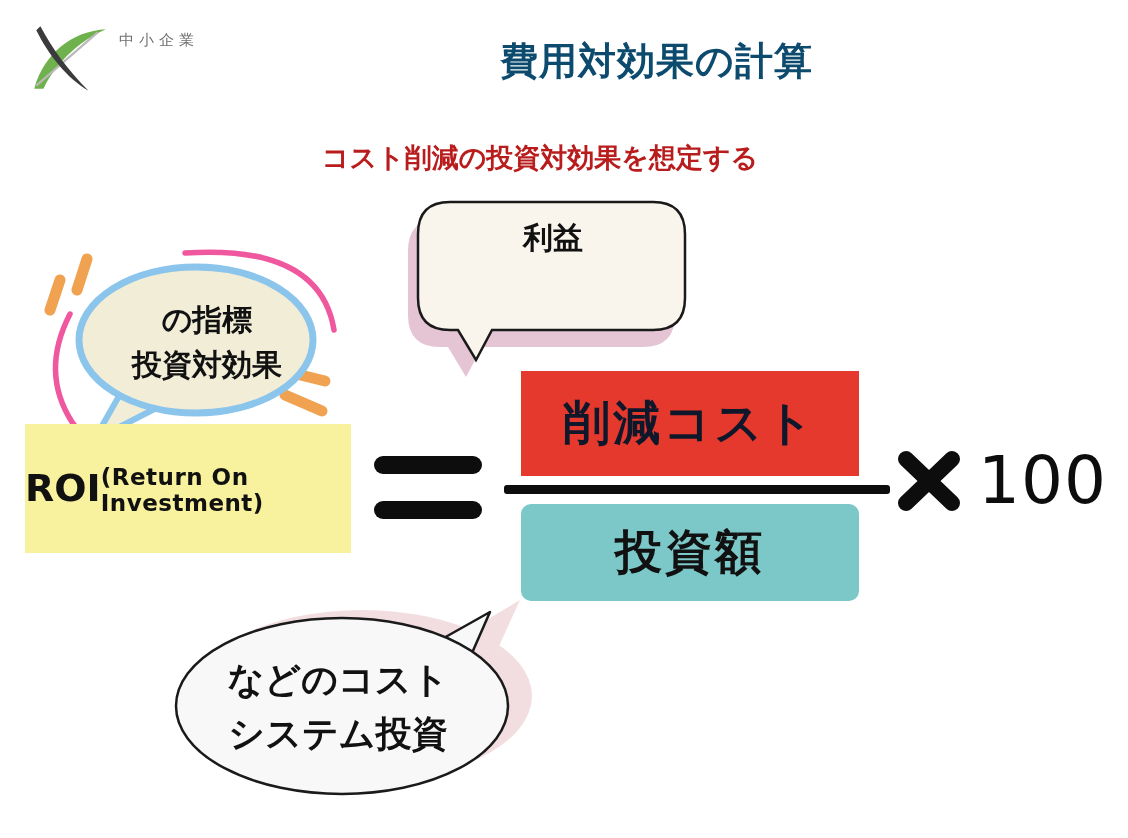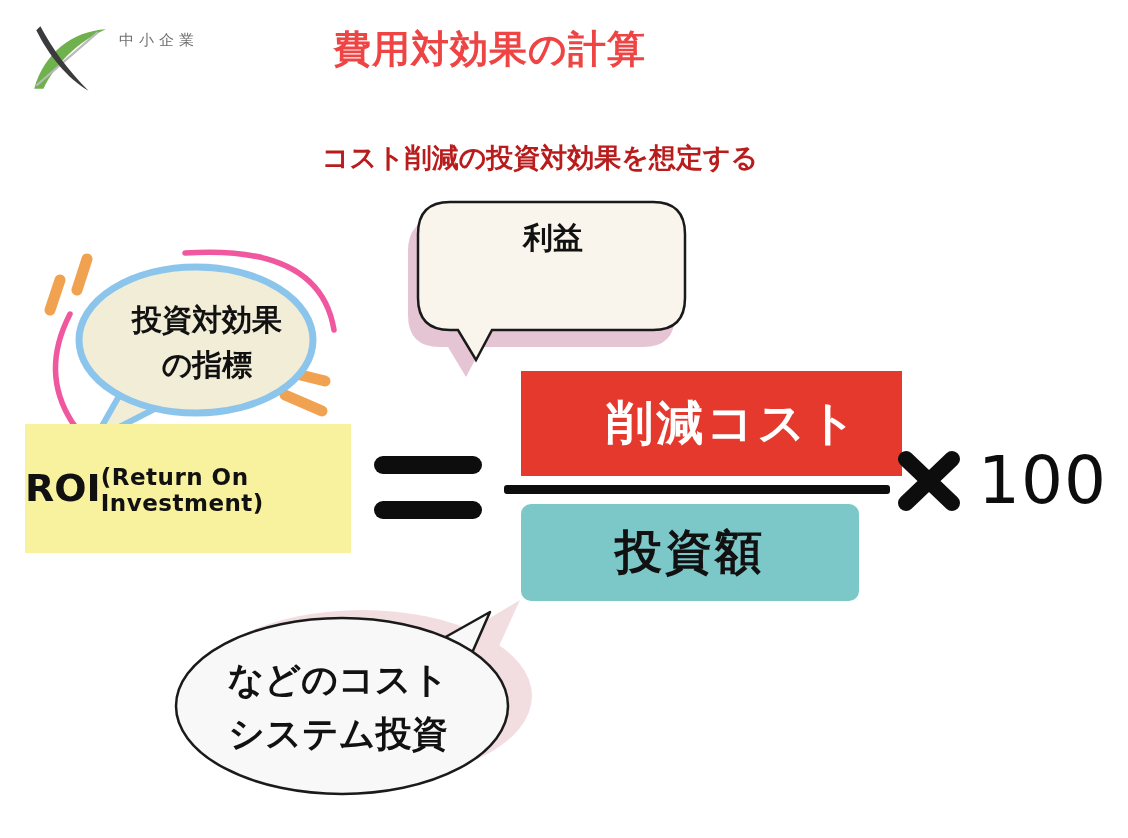--- a/index.html
+++ b/index.html
@@ -10,22 +10,22 @@
   }
   .abs{position:absolute;}
 
   
   .logo-mark{left:24px;top:24px;width:86px;height:70px;}
   .logo-text{left:113px;top:33px;color:#787878;line-height:1;}
   .logo-small{font-size:15px;letter-spacing:5px;margin-left:6px;color:#6f6f6f;}
   .logo-large{font-size:29px;letter-spacing:1px;font-weight:400;margin-top:4px;color:#6f6f6f;}
 
   
-  .title{left:333px;top:24px;width:480px;text-align:left;
-         font-size:38px;font-weight:800;color:#ef4444;letter-spacing:1px;}
+  .title{left:333px;top:36px;width:480px;text-align:right;
+         font-size:38px;font-weight:800;color:#0c4a6e;letter-spacing:1px;}
   .subtitle{left:180px;top:140px;width:720px;text-align:center;
             font-size:27px;font-weight:800;color:#b91c1c;}
 
   
   .bubble-text{ text-align:center;font-weight:800;color:#111;}
   .profit-text{left:428px;top:215px;width:250px;font-size:30px;line-height:1.5;}
   .indicator-text{left:72px;top:297px;width:270px;font-size:30px;line-height:1.5;}
   .cost-text{left:178px;top:653px;width:320px;font-size:36px;line-height:1.5;}
 
   
@@ -33,21 +33,21 @@
            display:flex;flex-direction:row;align-items:center;justify-content:center;}
   .roi-main{font-size:38px;font-weight:700;line-height:1.1;}
   .roi-sub{font-size:23px;font-weight:600;margin-top:2px;letter-spacing:0.5px;}
 
   .equals{left:374px;top:456px;width:108px;}
   .equals .bar{width:108px;height:18px;border-radius:10px;background:#0d0d0d;}
   .equals .bar + .bar{margin-top:27px;}
 
   .num-box{left:521px;top:371px;width:338px;height:105px;background:#e6392e;
            display:flex;align-items:center;justify-content:center;
-           font-size:47px;font-weight:800;letter-spacing:3px;color:#ffffff;padding-left:43px;}
+           font-size:47px;font-weight:800;letter-spacing:3px;color:#0f172a;}
   .fraction-line{left:504px;top:485px;width:386px;height:9px;background:#0d0d0d;border-radius:3px;}
   .den-box{left:521px;top:504px;width:338px;height:97px;background:#7cc8c9;
            display:flex;align-items:center;justify-content:center;
            font-size:47px;font-weight:800;letter-spacing:3px;color:#111;border-radius:10px;}
 
   .multiply-row{left:896px;top:448px;display:flex;align-items:center;gap:16px;}
   .multiplier{font-size:66px;font-weight:500;color:#0d0d0d;letter-spacing:1px;line-height:1;}
 </style>
 </head>
 <body>
@@ -74,22 +74,22 @@
 
 <svg class="abs" style="left:32px;top:242px;" width="348" height="212" viewBox="0 0 348 212" aria-hidden="true">
   <path d="M153,11 Q288,2 302,88" fill="none" stroke="#ef589e" stroke-width="5.5" stroke-linecap="round"></path>
   <path d="M38,72 Q8,130 40,180 Q52,198 78,208" fill="none" stroke="#ef589e" stroke-width="5.5" stroke-linecap="round"></path>
   <path d="M28,38 L18,68 M55,17 L45,48" stroke="#f0a250" stroke-width="11" stroke-linecap="round"></path>
   <path d="M248,128 L293,139 M253,153 L290,169" stroke="#f0a250" stroke-width="11" stroke-linecap="round"></path>
   <path d="M95,140 L62,198 L140,158 Z" fill="#f2edd7" stroke="#8cc5ec" stroke-width="6" stroke-linejoin="round"></path>
   <ellipse cx="164" cy="98" rx="117" ry="73" fill="#f2edd7" stroke="#8cc5ec" stroke-width="7"></ellipse>
 </svg>
 <div class="abs bubble-text indicator-text">
+  <div>の指標</div>
   <div>投資対効果</div>
-  <div>の指標</div>
 </div>
 
 <div class="abs roi-box">
   <div class="roi-main">ROI</div>
   <div class="roi-sub">(Return On Investment)</div>
 </div>
 
 <div class="abs equals">
   <div class="bar"></div>
   <div class="bar"></div>

